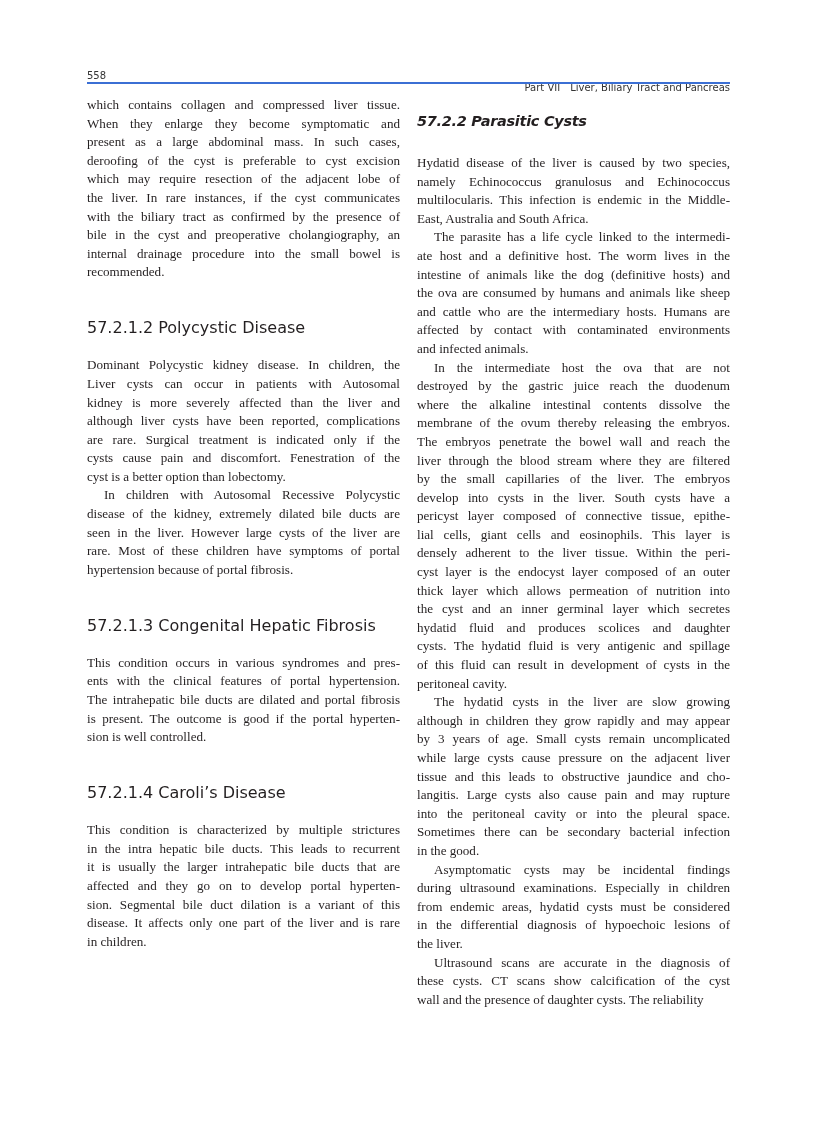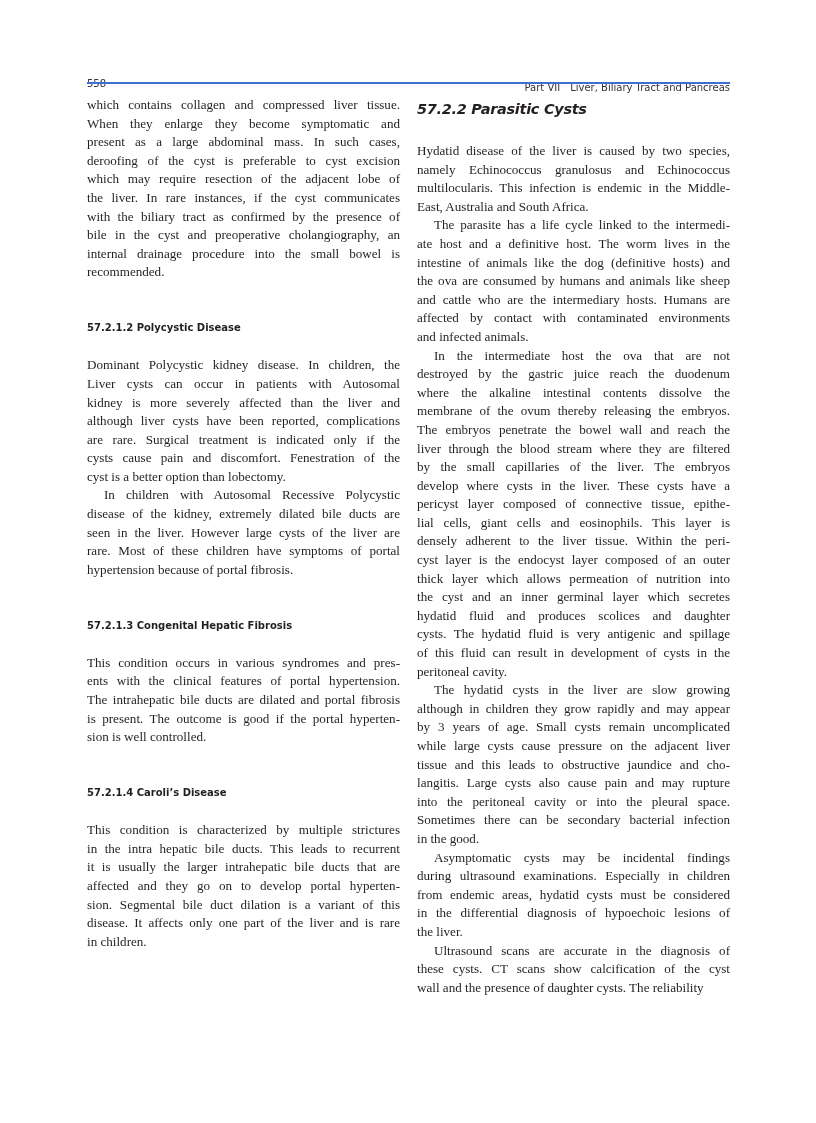--- a/index.html
+++ b/index.html
@@ -1,32 +1,32 @@
 <!DOCTYPE html>
 <html><head>
 <meta charset="utf-8">
 <style>
   html, body { margin: 0; padding: 0; background: #ffffff; }
   body { width: 816px; height: 1123px; position: relative; overflow: hidden; }
   .page { position: absolute; left: 0; top: 0; width: 816px; height: 1123px; }
   .header { position: absolute; left: 87px; top: 66px; width: 643px; height: 16px;
     font-family: "DejaVu Sans", sans-serif; font-size: 10px; color: #333; }
-  .header .pnum { position: absolute; left: 0; top: 12px; }
+  .header .pnum { position: absolute; left: 0; top: 4px; }
   .header .part { position: absolute; right: 0; top: 16px; }
   .header .part .sp { display: inline-block; width: 10px; }
   .rule { position: absolute; left: 87px; top: 82px; width: 643px; height: 1.5px; background: #3b6fd4; }
   .col { position: absolute; top: 96px; width: 313px;
     font-family: "Liberation Serif", serif; font-size: 13.1px; color: #231f20; }
   .col.left { left: 87px; }
   .col.right { left: 417px; }
   .ln { height: 18.6px; line-height: 18.6px; white-space: nowrap; text-align: justify; text-align-last: justify; }
   .ln.last { text-align-last: left; }
   .ln.ind { text-indent: 17px; }
-  .h4 { font-family: "DejaVu Sans", sans-serif; font-weight: bold; font-size: 10px; height: 18.6px; line-height: 18.6px; color: #231f20; }
-  .h3 { font-family: "DejaVu Sans", sans-serif; font-weight: bold; font-style: italic; font-size: 14.5px; height: 26px; line-height: 26px; color: #231f20; letter-spacing: -0.3px; }
+  .h4 { font-family: "DejaVu Sans", sans-serif; font-weight: normal; font-size: 16px; height: 18.6px; line-height: 18.6px; color: #231f20; }
+  .h3 { font-family: "DejaVu Sans", sans-serif; font-weight: bold; font-style: italic; font-size: 14.5px; height: 26px; line-height: 26px; color: #231f20; letter-spacing: -0.3px; margin-top: 12px; }
   .gap { height: 18.6px; }
 </style>
 </head>
 <body>
 
 <div class="page">
   <div class="header">
     <span class="pnum">558</span>
     <span class="part">
       <span>Part VII</span><span class="sp"></span><span>Liver, Biliary Tract and Pancreas</span>
@@ -111,21 +111,21 @@
         <div class="ln last">and infected animals.</div>
       </div>
       <div>
         <div class="ln ind">In the intermediate host the ova that are not</div>
         <div class="ln">destroyed by the gastric juice reach the duodenum</div>
         <div class="ln">where the alkaline intestinal contents dissolve the</div>
         <div class="ln">membrane of the ovum thereby releasing the embryos.</div>
         <div class="ln">The embryos penetrate the bowel wall and reach the</div>
         <div class="ln">liver through the blood stream where they are filtered</div>
         <div class="ln">by the small capillaries of the liver. The embryos</div>
-        <div class="ln">develop where cysts in the liver. These cysts have a</div>
+        <div class="ln">develop into cysts in the liver. South cysts have a</div>
         <div class="ln">pericyst layer composed of connective tissue, epithe-</div>
         <div class="ln">lial cells, giant cells and eosinophils. This layer is</div>
         <div class="ln">densely adherent to the liver tissue. Within the peri-</div>
         <div class="ln">cyst layer is the endocyst layer composed of an outer</div>
         <div class="ln">thick layer which allows permeation of nutrition into</div>
         <div class="ln">the cyst and an inner germinal layer which secretes</div>
         <div class="ln">hydatid fluid and produces scolices and daughter</div>
         <div class="ln">cysts. The hydatid fluid is very antigenic and spillage</div>
         <div class="ln">of this fluid can result in development of cysts in the</div>
         <div class="ln last">peritoneal cavity.</div>

